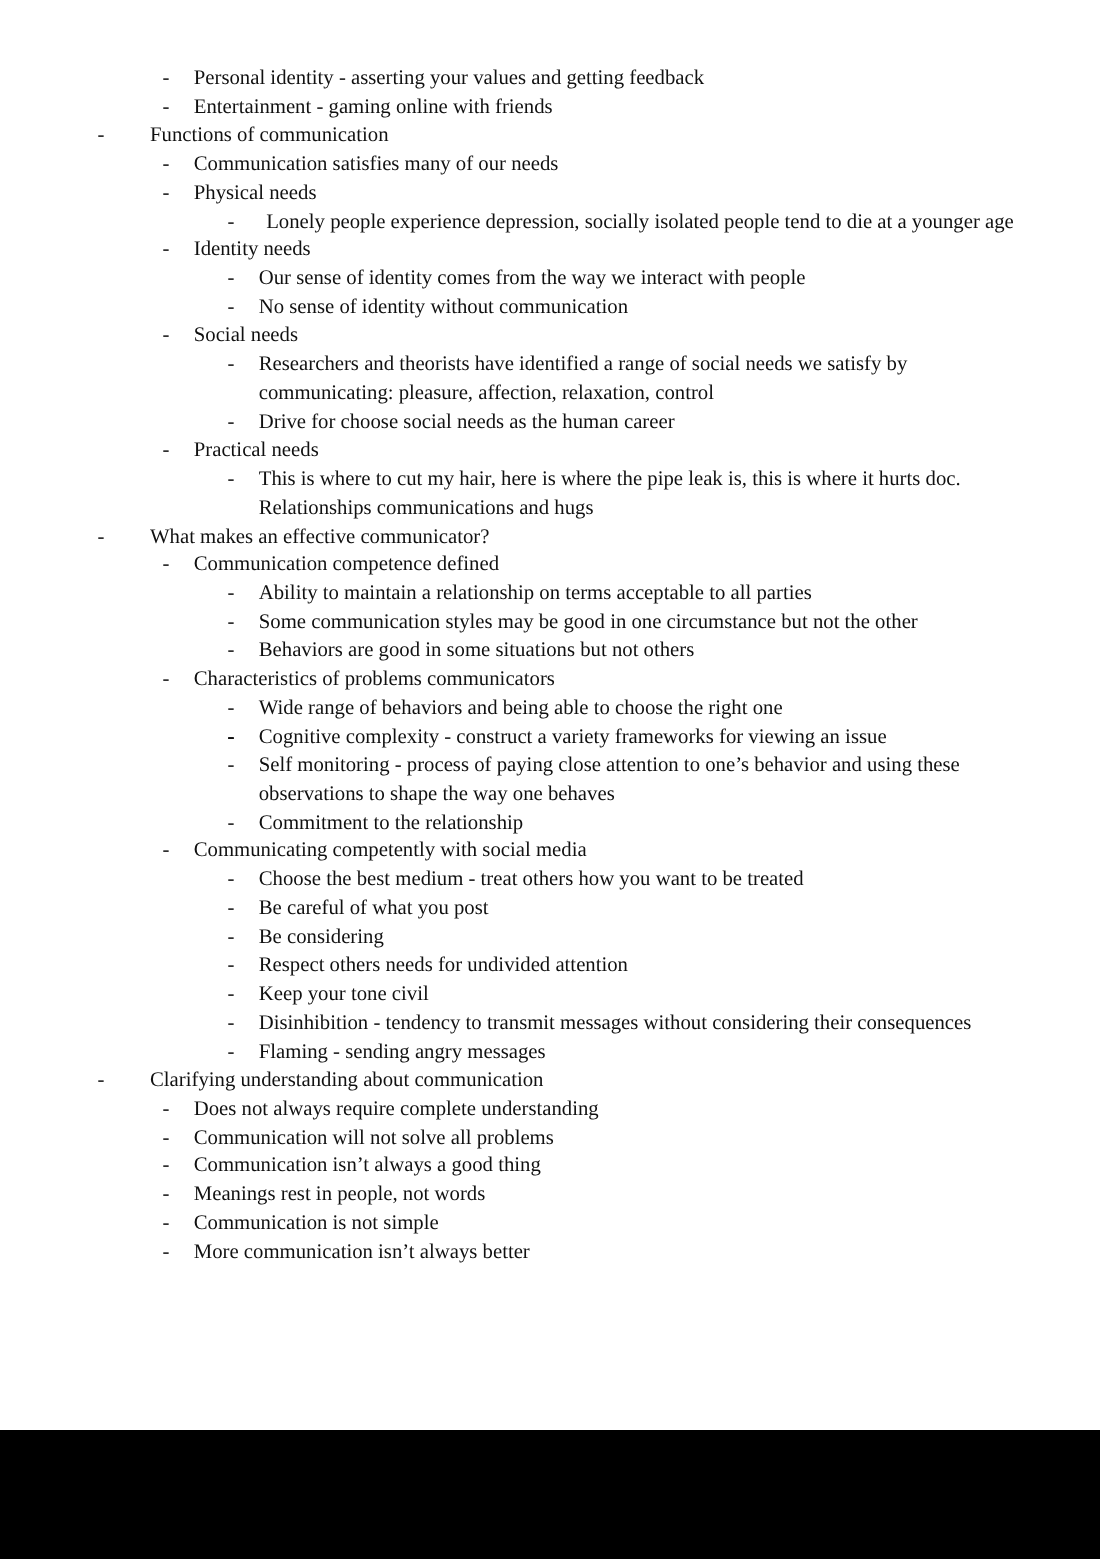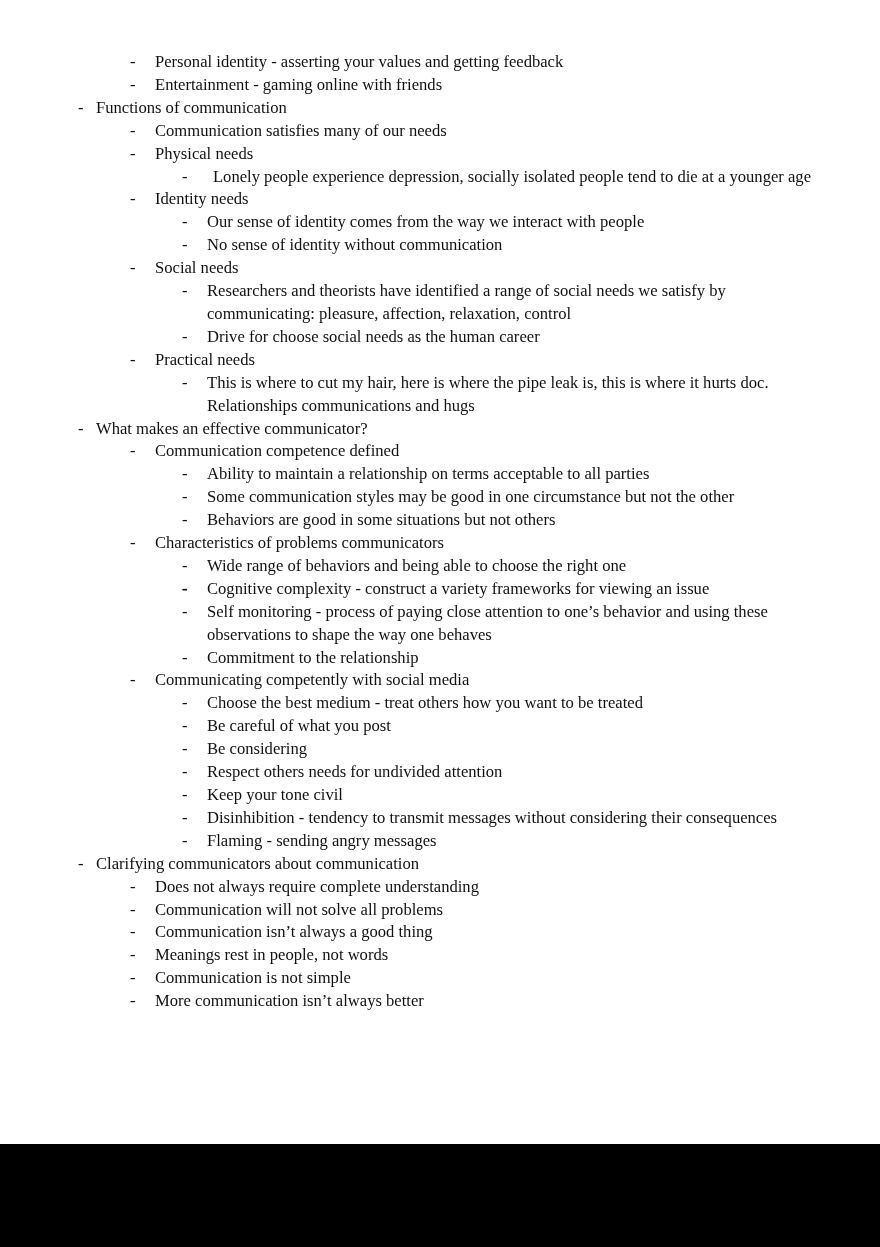--- a/index.html
+++ b/index.html
@@ -45,21 +45,21 @@
     }
     .item .dash {
       position: absolute;
       top: 0;
     }
     .item .txt {
       display: block;
       font-family: Liberation Serif, serif;
     }
     .l1 .dash { left: 78px; }
-    .l1 .txt { margin-left: 96px; width: 700px; }
+    .l1 .txt { margin-left: 120px; width: 700px; }
     .l2 .dash { left: 130px; }
     .l2 .txt { margin-left: 155px; width: 660px; }
     .l3 .dash { left: 182px; }
     .l3 .txt { margin-left: 207px; width: 606px; }
     .l3.indent-extra .txt { text-indent: 4px; text-align: center; }
   </style>
 </head>
 <body>
 
 <div class="page">
@@ -193,21 +193,21 @@
     <div class="item l3">
         <span class="dash">-</span>
         <span class="txt">Disinhibition - tendency to transmit messages without considering their consequences</span>
       </div>
     <div class="item l3">
         <span class="dash">-</span>
         <span class="txt">Flaming - sending angry messages</span>
       </div>
     <div class="item l1">
         <span class="dash">-</span>
-        <span class="txt">Clarifying communicators about communication</span>
+        <span class="txt">Clarifying understanding about communication</span>
       </div>
     <div class="item l2">
         <span class="dash">-</span>
         <span class="txt">Does not always require complete understanding</span>
       </div>
     <div class="item l2">
         <span class="dash">-</span>
         <span class="txt">Communication will not solve all problems</span>
       </div>
     <div class="item l2">

